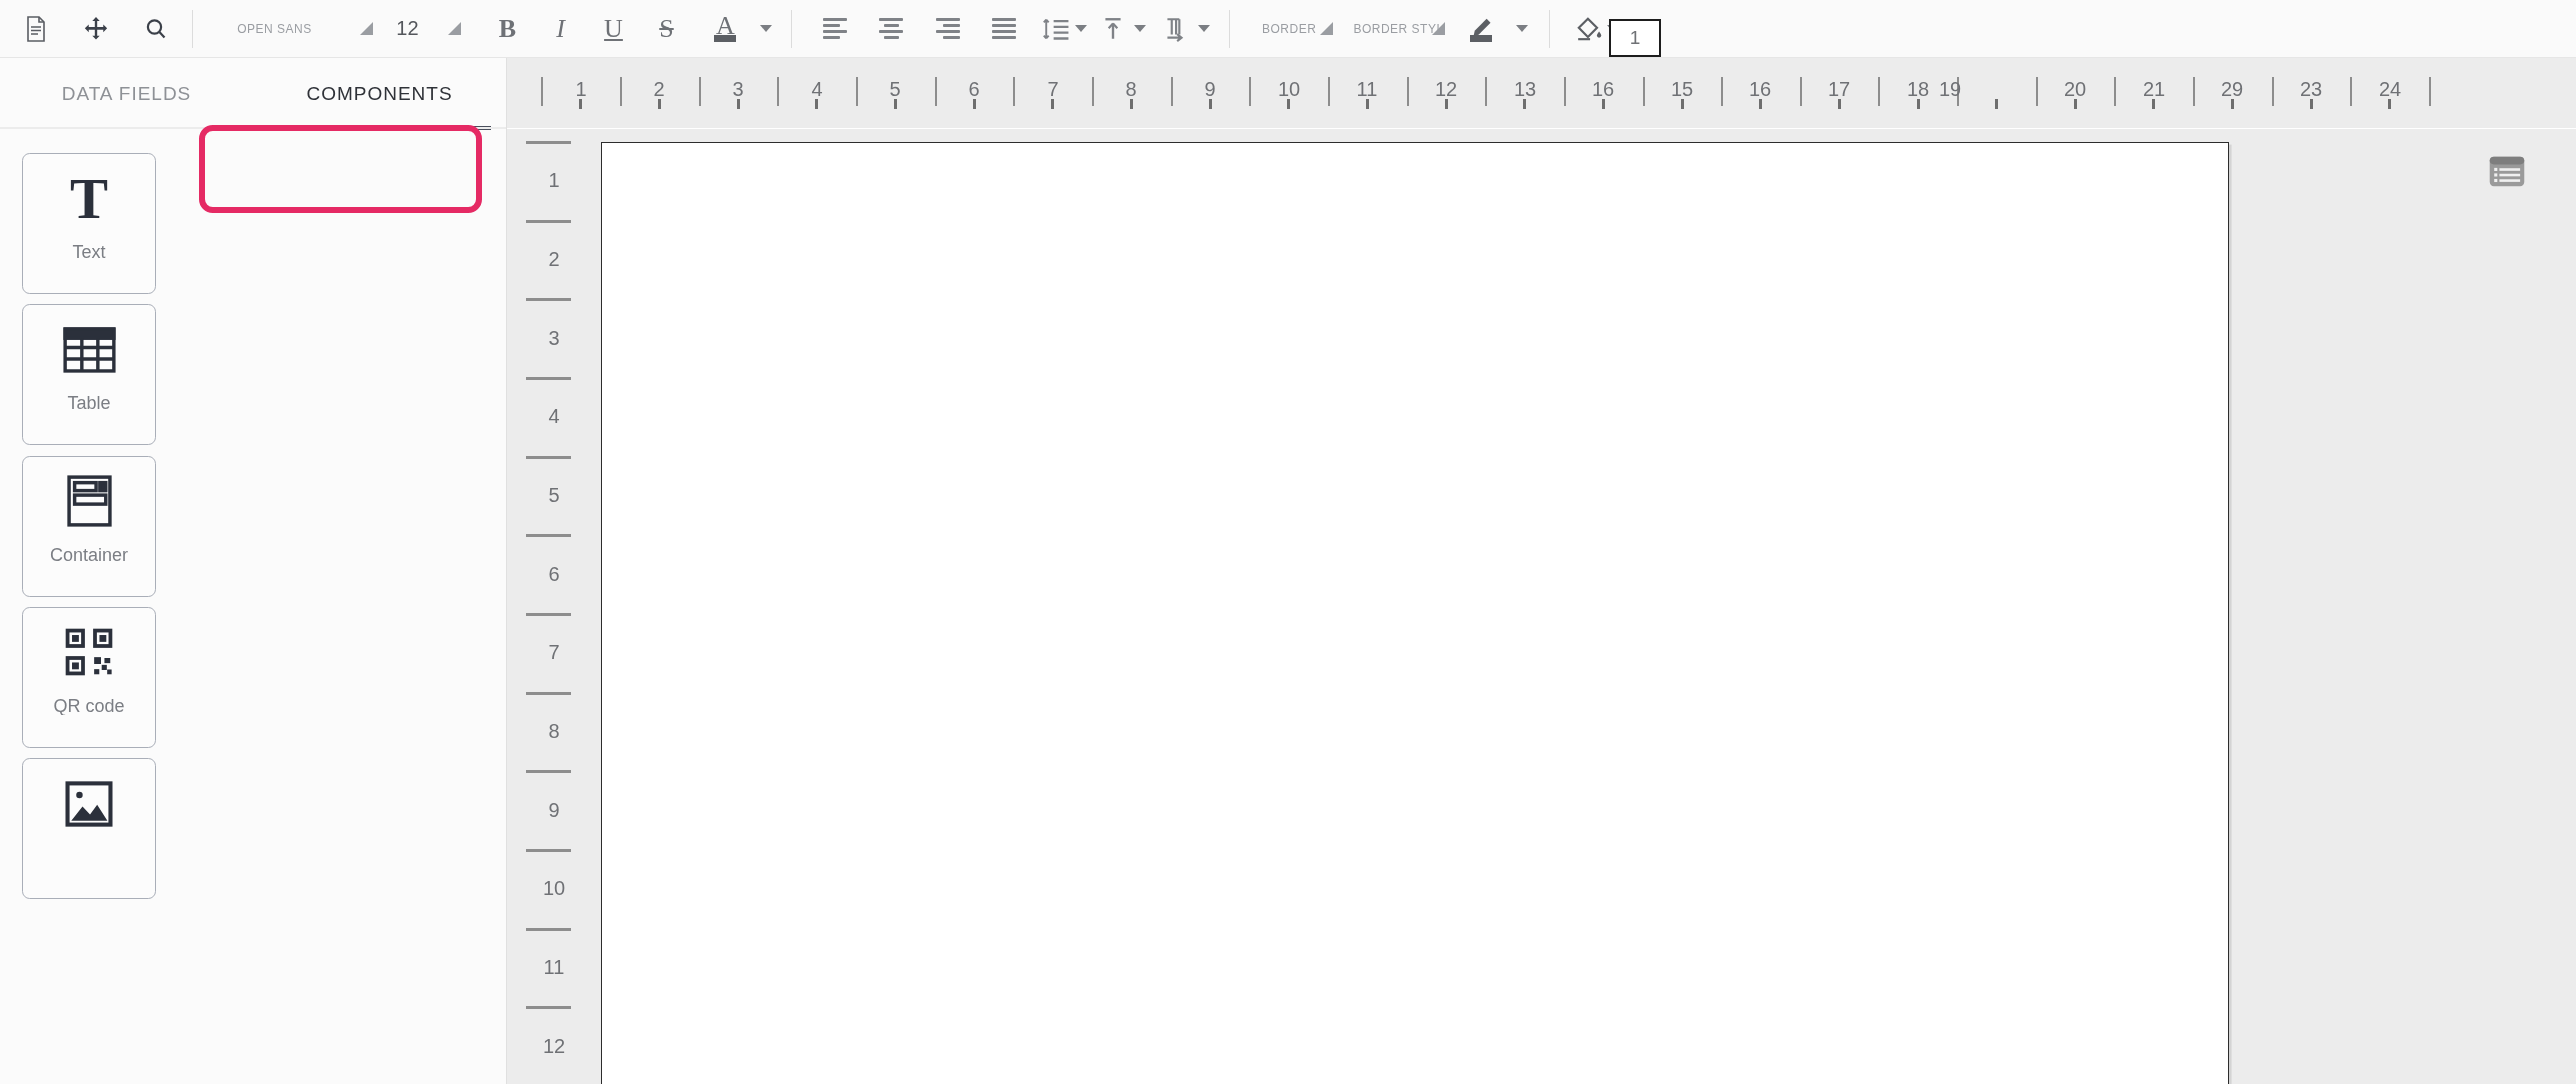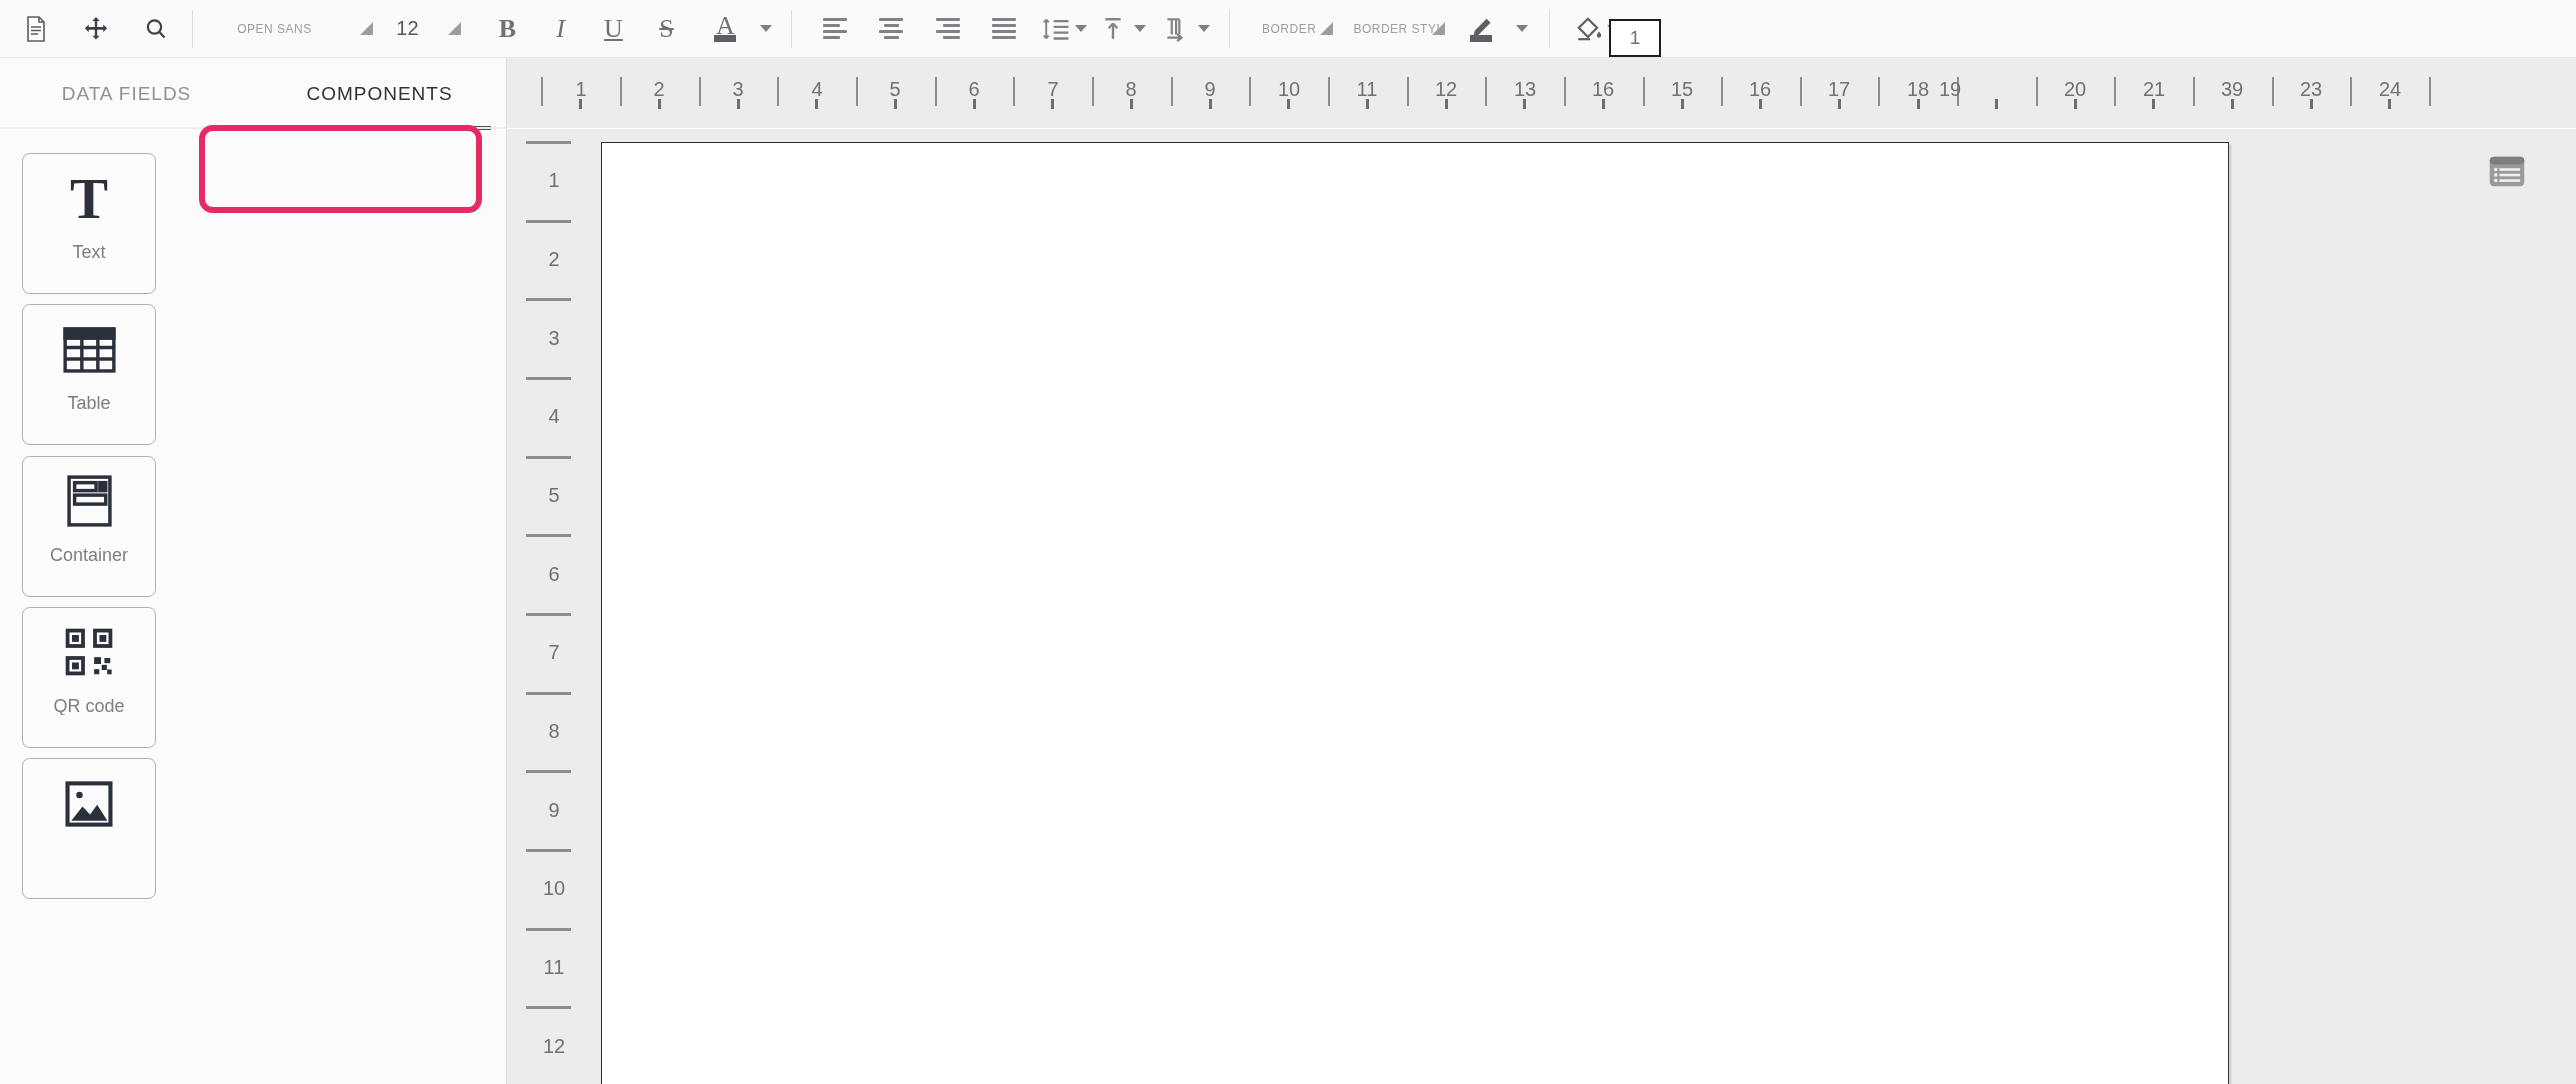--- a/index.html
+++ b/index.html
@@ -469,21 +469,21 @@
       <div class="h-num" style="left: 1332px;">17</div>
       <div class="h-mtick" style="left: 1331px;"></div>
       <div class="h-num" style="left: 1411px;">18</div>
       <div class="h-mtick" style="left: 1410px;"></div>
       <div class="h-num" style="left: 1443px;">19</div>
       <div class="h-mtick" style="left: 1488px;"></div>
       <div class="h-num" style="left: 1568px;">20</div>
       <div class="h-mtick" style="left: 1567px;"></div>
       <div class="h-num" style="left: 1647px;">21</div>
       <div class="h-mtick" style="left: 1645px;"></div>
-      <div class="h-num" style="left: 1725px;">39</div>
+      <div class="h-num" style="left: 1725px;">29</div>
       <div class="h-mtick" style="left: 1724px;"></div>
       <div class="h-num" style="left: 1804px;">23</div>
       <div class="h-mtick" style="left: 1803px;"></div>
       <div class="h-num" style="left: 1883px;">24</div>
       <div class="h-mtick" style="left: 1881px;"></div>
     </div>
   <div class="v-ruler">
       <div class="v-tick" style="top: 12px;"></div>
       <div class="v-tick" style="top: 91px;"></div>
       <div class="v-tick" style="top: 169px;"></div>

